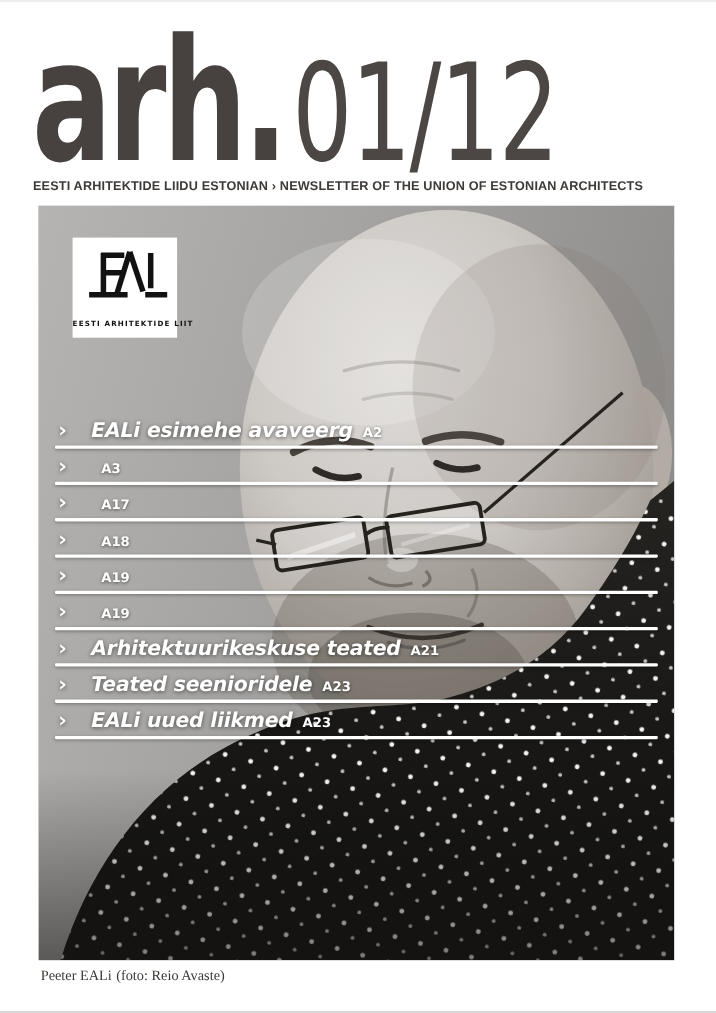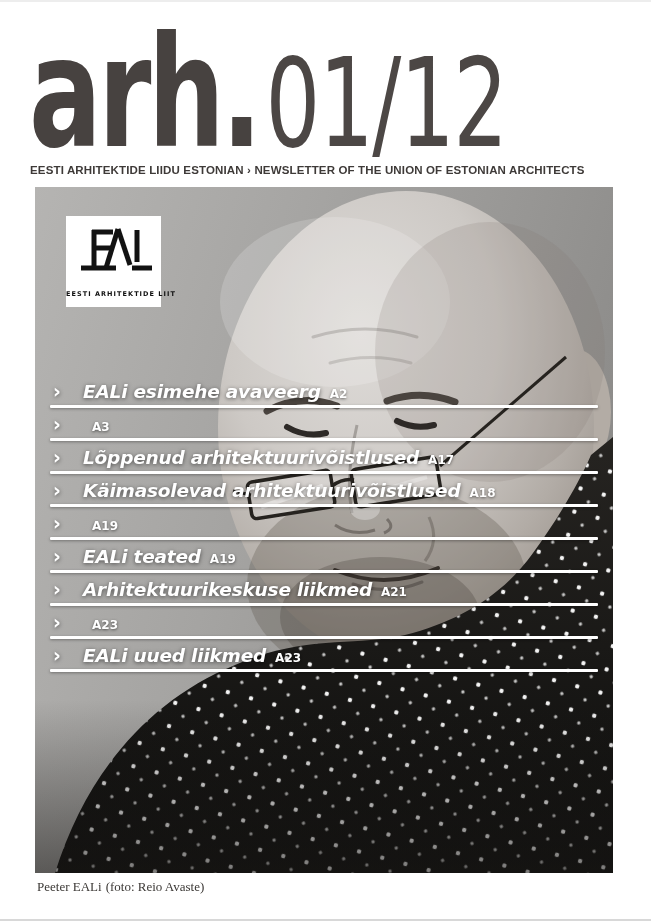--- a/index.html
+++ b/index.html
@@ -201,44 +201,42 @@
         <span class="toc-chevron">›</span>
         <span class="toc-label">EALi esimehe avaveerg</span>
         <span class="toc-page">A2</span>
       </div>
       <div class="toc-row">
         <span class="toc-chevron">›</span>
         <span class="toc-page">A3</span>
       </div>
       <div class="toc-row">
         <span class="toc-chevron">›</span>
-        <span class="toc-label">Lõppenud arhitektuurivõistlused</span>
         <span class="toc-page">A17</span>
       </div>
       <div class="toc-row">
         <span class="toc-chevron">›</span>
-        <span class="toc-label">Käimasolevad arhitektuurivõistlused</span>
         <span class="toc-page">A18</span>
       </div>
       <div class="toc-row">
         <span class="toc-chevron">›</span>
         <span class="toc-page">A19</span>
       </div>
       <div class="toc-row">
         <span class="toc-chevron">›</span>
-        <span class="toc-label">EALi teated</span>
         <span class="toc-page">A19</span>
       </div>
       <div class="toc-row">
         <span class="toc-chevron">›</span>
-        <span class="toc-label">Arhitektuurikeskuse liikmed</span>
+        <span class="toc-label">Arhitektuurikeskuse teated</span>
         <span class="toc-page">A21</span>
       </div>
       <div class="toc-row">
         <span class="toc-chevron">›</span>
+        <span class="toc-label">Teated seenioridele</span>
         <span class="toc-page">A23</span>
       </div>
       <div class="toc-row">
         <span class="toc-chevron">›</span>
         <span class="toc-label">EALi uued liikmed</span>
         <span class="toc-page">A23</span>
       </div>
     </div>
 
   <div class="photo-caption">

